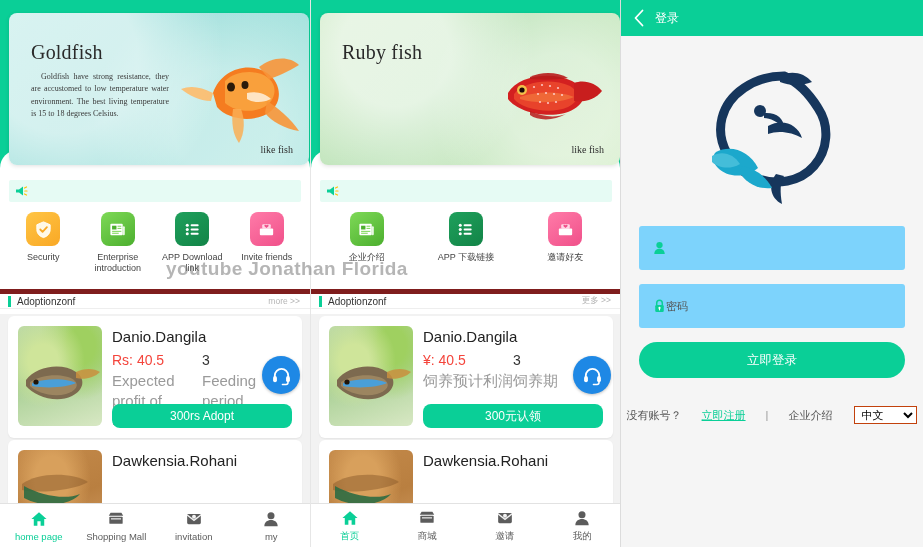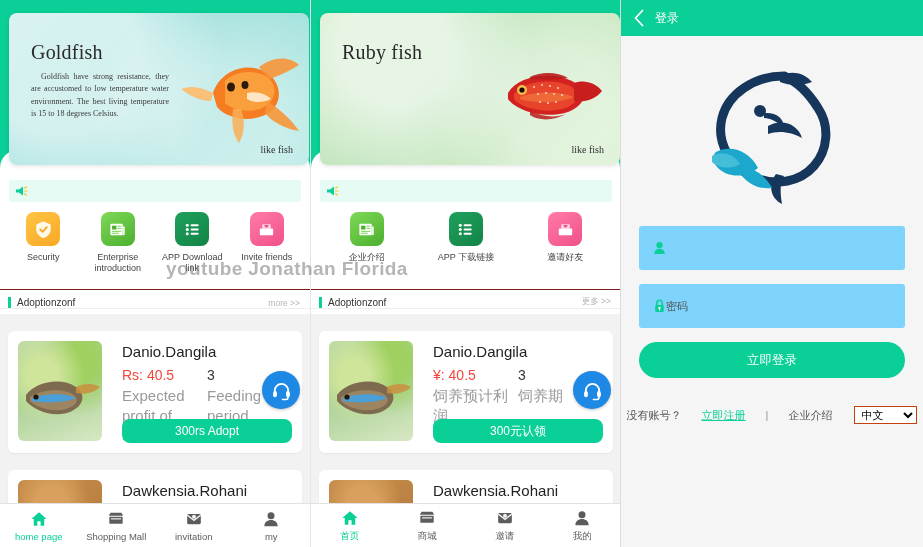--- a/index.html
+++ b/index.html
@@ -89,32 +89,32 @@
   .tile-orange { background: linear-gradient(145deg,#FFC545,#F9A825); }
   .tile-green  { background: linear-gradient(145deg,#7ED957,#4CAF2E); }
   .tile-dgreen { background: linear-gradient(145deg,#1FA05C,#128447); }
   .tile-pink   { background: linear-gradient(145deg,#FF7BA8,#F0508A); }
   .icon-label { font-size: 9px; color: #444; line-height: 1.25; }
   .icon-label.cn { font-size: 9px; }
 
   
   .section-head {
     position: absolute; top: 289px; left: 0; width: 310px; height: 20px;
-    display: flex; align-items: flex-end; background: #ffffff;
-    border-bottom: 1px solid #eeeeee; border-top: 1px solid #7f1d1d;
+    display: flex; align-items: center; background: #ffffff;
+    border-bottom: 1px solid #eeeeee; border-top: 5px solid #7f1d1d;
   }
   .sec-bar { width: 3px; height: 11px; background: #0ACF97; margin: 0 6px 0 8px; }
   .sec-title { font-size: 10px; color: #333; flex: 1; }
   .sec-more { font-size: 8.5px; color: #b5b5b5; margin-right: 10px; }
 
   
   .prod-wrap { position: absolute; top: 314px; left: 0; width: 310px; bottom: 44px; background: #f2f2f2; overflow: hidden; }
   .prod-card {
-    position: relative; margin: 17px 8px; background: #fff; border-radius: 6px;
-    height: 122px; padding: 10px; display: flex; gap: 20px;
+    position: relative; margin: 2px 8px; background: #fff; border-radius: 6px;
+    height: 122px; padding: 10px; display: flex; gap: 10px;
     box-shadow: 0 1px 2px rgba(0,0,0,.06);
   }
   .prod-thumb {
     width: 84px; height: 100px; border-radius: 6px; flex: 0 0 84px;
     background:
       radial-gradient(ellipse at 30% 35%, #cfe59a 0 18%, rgba(207,229,154,0) 50%),
       radial-gradient(ellipse at 75% 20%, #9fd060 0 16%, rgba(159,208,96,0) 48%),
       linear-gradient(160deg,#bcd9a6 0%,#a8cf94 45%,#d8e8c4 100%);
       position: relative; overflow: hidden;
   }

